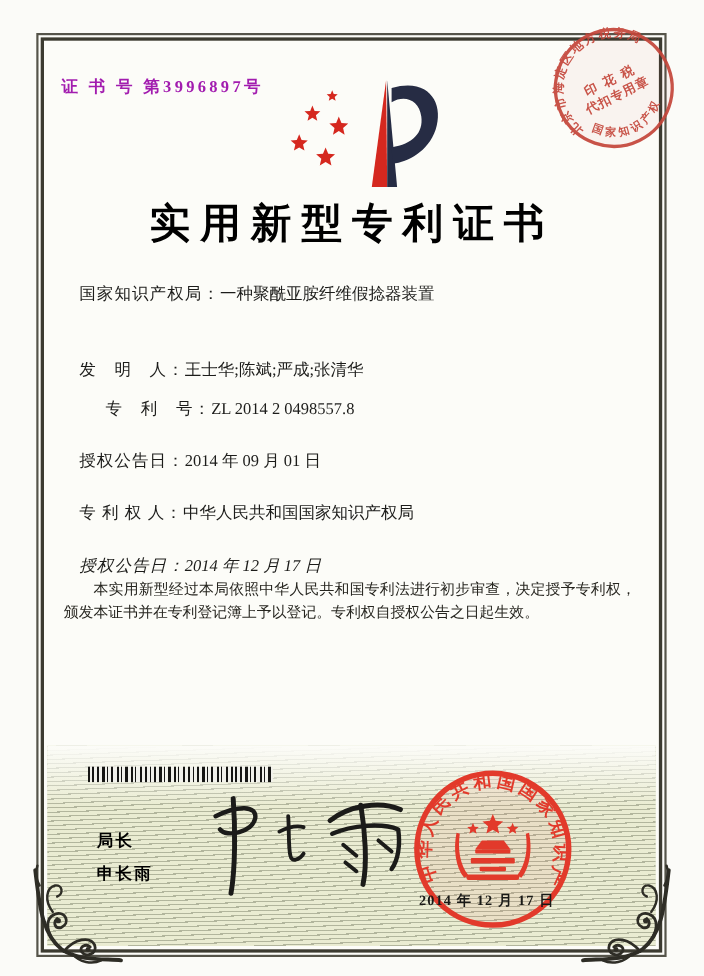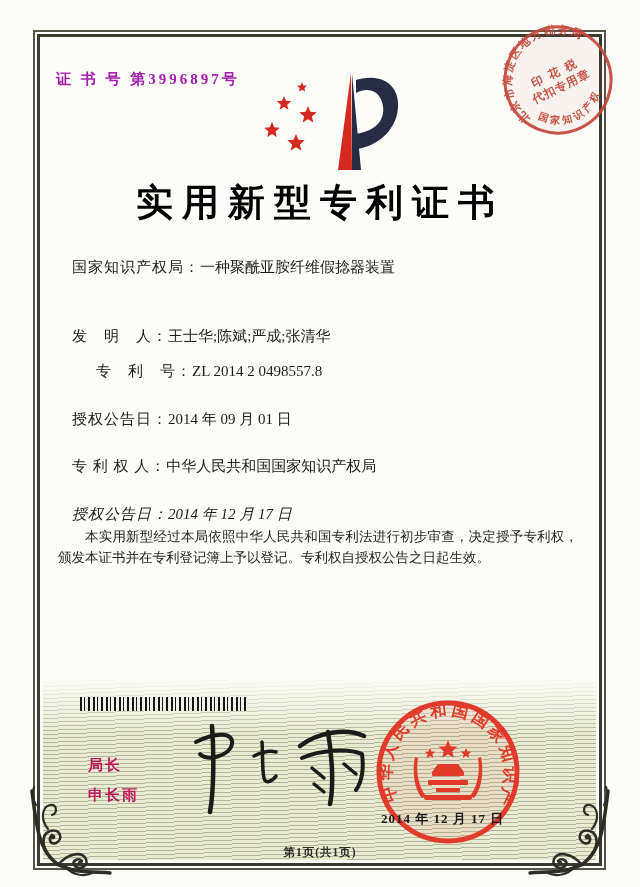--- a/index.html
+++ b/index.html
@@ -60,21 +60,21 @@
   .barcode {
     position:absolute; left:80px; top:697px; width:168px; height:14px;
     background:repeating-linear-gradient(90deg,
       #161614 0 2px, #f2f2ec 2px 4px, #161614 4px 5px,
       #f2f2ec 5px 8px, #161614 8px 10px, #f2f2ec 10px 13px);
   }
 
   .director {
     position:absolute; left:88px; top:750px;
     font-family:"Liberation Sans","DejaVu Sans",sans-serif;
-    font-weight:700; font-size:15px; color:#be185d; line-height:30px;
+    font-weight:700; font-size:15px; color:#000000; line-height:30px;
     letter-spacing:2px;
   }
   .signature { position:absolute; left:150px; top:712px; width:240px; height:115px; }
 
   .seal { position:absolute; left:372px; top:696px; width:152px; height:152px; }
   .seal-date {
     position:absolute; left:381px; top:810px; width:150px;
     font-size:13px; font-weight:700; letter-spacing:1px; color:#191917;
     white-space:nowrap;
   }
@@ -199,21 +199,20 @@
         <rect x="60" y="76" width="32" height="4" rx="1"></rect>
         <path d="M60,76 L66,68 L86,68 L92,76 Z"></path>
         <rect x="64" y="92" width="24" height="4" rx="1"></rect>
         <rect x="52" y="99" width="48" height="5" rx="2"></rect>
         <path d="M46,62 C44,76 46,90 54,100 L50,102 C42,92 40,76 43,61 Z"></path>
         <path d="M106,62 C108,76 106,90 98,100 L102,102 C110,92 112,76 109,61 Z"></path>
       </g>
     </svg>
     <div class="seal-date">2014 年 12 月 17 日</div>
 
-    <div class="footer">第1页(共1页)</div>
   </div>
 
   <svg class="tax-stamp" viewBox="0 0 120 120">
     <circle cx="60" cy="60" r="53" fill="rgba(201,79,67,0.05)" stroke="#c4453a" stroke-width="3"></circle>
     <path id="taxTop" d="M 20.5,86 A 47,47 0 1 1 99.5,86" fill="none"></path>
     <path id="taxBot" d="M 24,84 A 43,43 0 0 0 96,84" fill="none"></path>
     <text font-size="11" font-weight="bold" fill="#c4453a" letter-spacing="2" font-family="'Liberation Serif','DejaVu Serif',serif">
       <textPath href="#taxTop" startOffset="4">北京市海淀区地方税务局</textPath>
     </text>
     <text font-size="10" font-weight="bold" fill="#c4453a" letter-spacing="3" font-family="'Liberation Serif','DejaVu Serif',serif">

